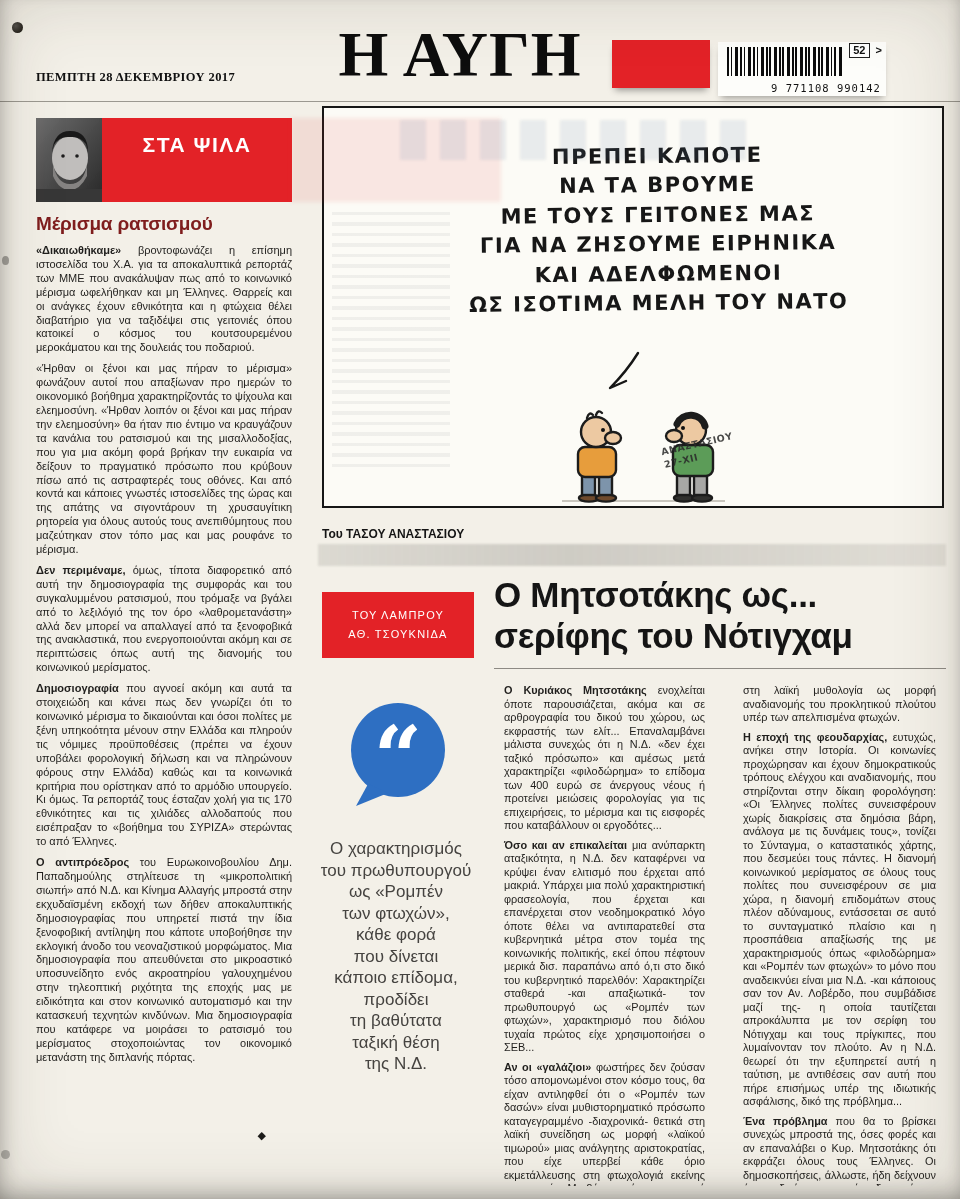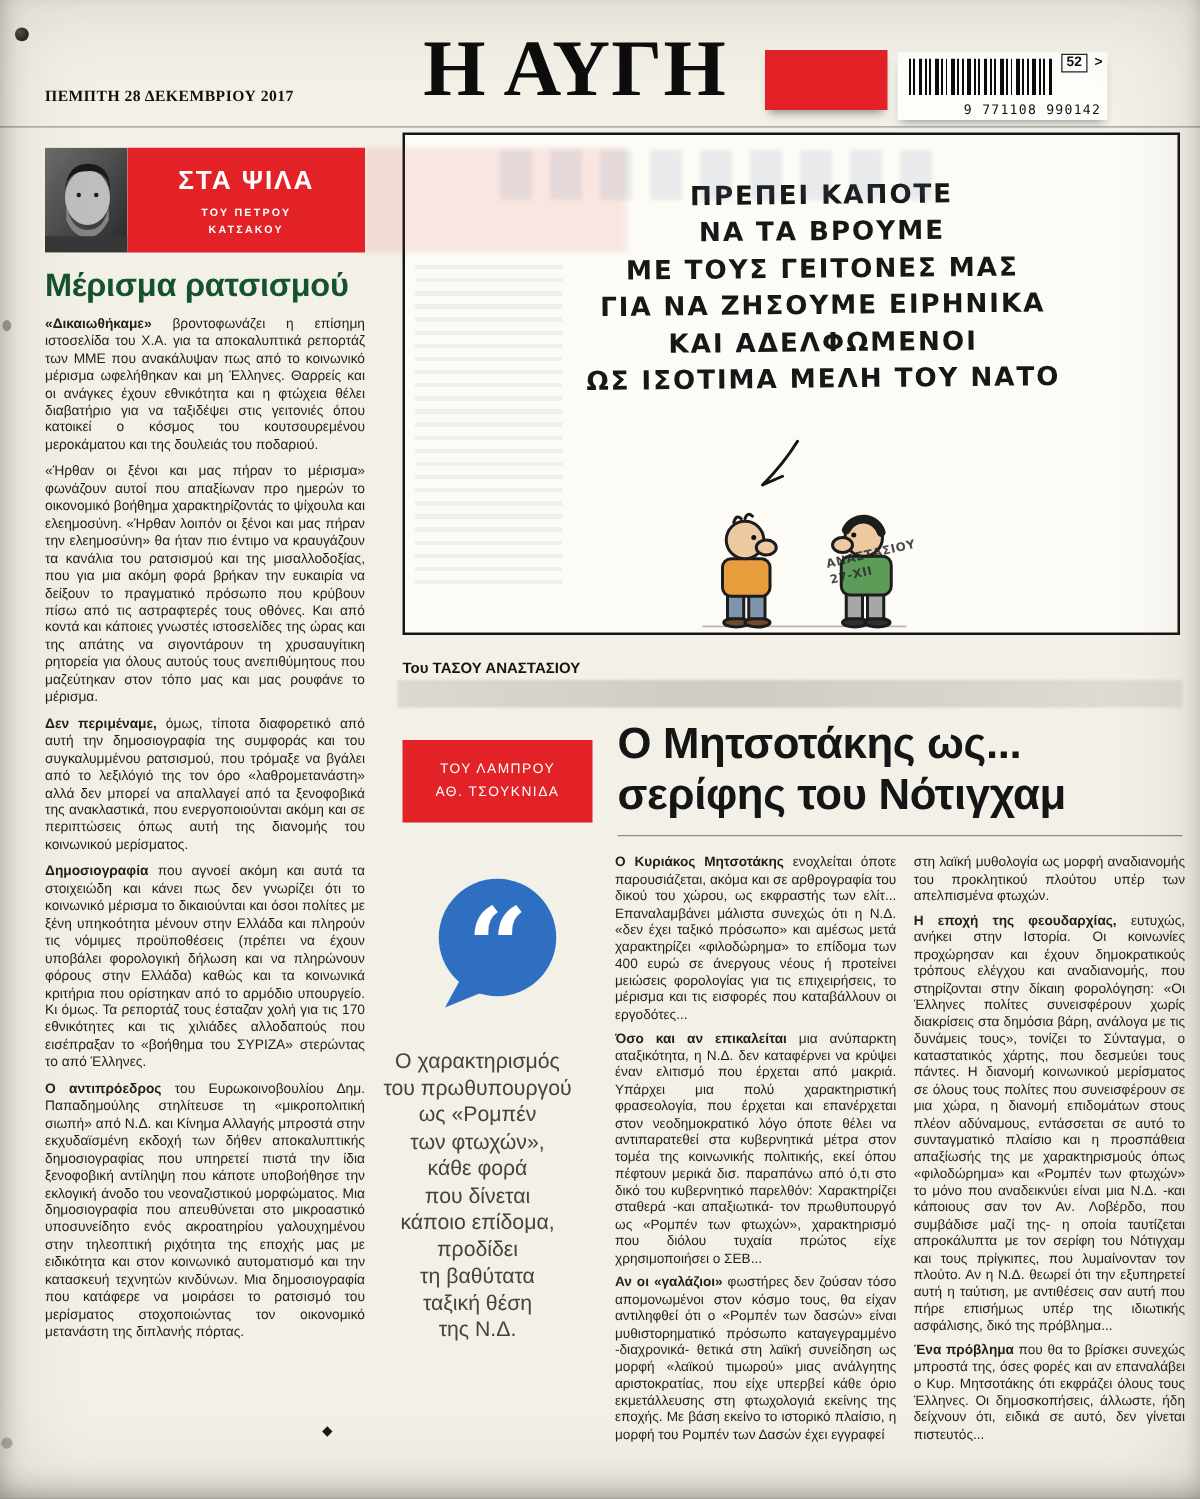--- a/index.html
+++ b/index.html
@@ -25,21 +25,21 @@
   .issue-num{border:1px solid #222;padding:0 3px 1px 3px;background:#fff;margin-top:39px;}
   .issue-arrow{margin-left:3px;}
   .header-rule{position:absolute;left:0;top:101px;width:960px;height:1px;background:#9b9890;}
   
   .leftcol{position:absolute;left:36px;top:118px;width:256px;height:1072px;overflow:hidden;}
   .head-row{position:relative;height:84px;}
   .photo{position:absolute;left:0;top:0;width:66px;height:84px;filter:grayscale(.9) contrast(1.05);}
   .kicker-box{position:absolute;left:66px;top:0;width:190px;height:84px;background:#e32227;color:#fff;text-align:center;}
   .kicker-title{margin-top:15px;font-weight:700;font-size:21px;letter-spacing:1.5px;}
   .kicker-byline{margin-top:7px;font-size:8.5px;font-weight:700;letter-spacing:1.8px;line-height:1.55;}
-  .col-title{font-size:26px;font-weight:700;margin:11px 0 9px;letter-spacing:-.2px;color:#14532d;}
+  .col-title{font-size:19px;font-weight:700;margin:11px 0 9px;letter-spacing:-.2px;color:#7f1d1d;}
   .newsbody{font-size:11px;line-height:13.9px;text-align:justify;height:888px;overflow:hidden;color:#201f1d;}
   .newsbody p{margin:0 0 7px;}
   b.lead{font-weight:700;}
   .endmark{text-align:right;padding-right:26px;font-size:11px;margin-top:-3px;}
   
   .cartoon-box{position:absolute;left:322px;top:106px;width:622px;height:402px;background:#fcfbf6;
         border:2px solid #161616;box-sizing:border-box;}
   .speech{position:absolute;left:90px;right:40px;top:34px;text-align:center;color:#171717;
         font-family:"DejaVu Sans",sans-serif;font-weight:700;font-size:21px;line-height:1.4;
         letter-spacing:1.5px;transform:rotate(-.6deg);}
@@ -51,25 +51,25 @@
   .gray-band{position:absolute;left:318px;top:544px;width:628px;height:22px;filter:blur(1px);
         background:linear-gradient(90deg,rgba(130,128,122,.20),rgba(130,128,122,.32) 40%,rgba(130,128,122,.16));}
   
   .byline-box{position:absolute;left:322px;top:592px;width:152px;height:66px;background:#e32227;color:#fff;
         text-align:center;font-weight:400;font-size:11px;letter-spacing:1.2px;line-height:1.75;
         padding-top:14px;box-sizing:border-box;}
   .art-title{position:absolute;left:494px;top:574px;width:456px;font-size:35px;font-weight:700;
         line-height:1.18;letter-spacing:-.3px;color:#151515;}
   .title-rule{position:absolute;left:494px;top:668px;width:452px;height:1px;background:#8d8a84;}
   .quote-icon{position:absolute;left:346px;top:700px;width:104px;height:112px;}
-  .pullquote{position:absolute;left:302px;top:838px;width:160px;text-align:center;
+  .pullquote{position:absolute;left:316px;top:838px;width:160px;text-align:center;
         font-size:17px;line-height:21.5px;color:#454340;}
   .artcol{position:absolute;top:684px;height:502px;overflow:hidden;font-size:10.9px;line-height:13.5px;
         text-align:justify;color:#201f1d;}
-  .artcol p{margin:0 0 6px;}
+  .artcol p{margin:0 12px 6px;}
   .c1{left:492px;width:225px;}
   .c2{left:731px;width:217px;}
   
   .ghost{position:absolute;pointer-events:none;}
   .g-red{left:291px;top:118px;width:210px;height:84px;background:rgba(229,50,50,.10);filter:blur(2px);}
   .g-head{left:400px;top:120px;width:360px;height:40px;filter:blur(1.5px);
         background:repeating-linear-gradient(90deg,rgba(90,120,160,.12) 0 26px,transparent 26px 40px);}
   .g-textcol{left:332px;top:212px;width:118px;height:258px;filter:blur(.5px);
         background:repeating-linear-gradient(180deg,rgba(110,115,125,.085) 0 3.5px,transparent 3.5px 10.5px);}
   .hole{position:absolute;border-radius:50%;pointer-events:none;z-index:60;}
@@ -109,24 +109,20 @@
           <ellipse cx="34" cy="40" rx="18" ry="22" fill="#cbb9a4"></ellipse>
           <path d="M16,34 Q18,13 34,13 Q52,13 52,34 L50,26 Q44,18 34,19 Q23,18 18,27 Z" fill="#1e1e1e"></path>
           <path d="M17,46 Q21,66 34,66 Q48,66 51,46 L51,58 Q44,72 34,72 Q23,72 17,58 Z" fill="#8d8274"></path>
           <circle cx="27" cy="38" r="1.8" fill="#222"></circle>
             <circle cx="41" cy="38" r="1.8" fill="#222"></circle>
           <rect y="71" width="66" height="13" fill="#3a3a3a"></rect>
         </svg>
       </div>
       <div class="kicker-box">
         <div class="kicker-title">ΣΤΑ ΨΙΛΑ</div>
-        <div class="kicker-byline">
-          <span>ΤΟΥ ΠΕΤΡΟΥ</span><br>
-          <span>ΚΑΤΣΑΚΟΥ</span>
-        </div>
       </div>
     </div>
     <h2 class="col-title">Μέρισμα ρατσισμού</h2>
     <div class="newsbody">
         <p><b class="lead">«Δικαιωθήκαμε» </b>βροντοφωνάζει η επίσημη ιστοσελίδα του Χ.Α. για τα αποκαλυπτικά ρεπορτάζ των ΜΜΕ που ανακάλυψαν πως από το κοινωνικό μέρισμα ωφελήθηκαν και μη Έλληνες. Θαρρείς και οι ανάγκες έχουν εθνικότητα και η φτώχεια θέλει διαβατήριο για να ταξιδέψει στις γειτονιές όπου κατοικεί ο κόσμος του κουτσουρεμένου μεροκάματου και της δουλειάς του ποδαριού.</p>
         <p>«Ήρθαν οι ξένοι και μας πήραν το μέρισμα» φωνάζουν αυτοί που απαξίωναν προ ημερών το οικονομικό βοήθημα χαρακτηρίζοντάς το ψίχουλα και ελεημοσύνη. «Ήρθαν λοιπόν οι ξένοι και μας πήραν την ελεημοσύνη» θα ήταν πιο έντιμο να κραυγάζουν τα κανάλια του ρατσισμού και της μισαλλοδοξίας, που για μια ακόμη φορά βρήκαν την ευκαιρία να δείξουν το πραγματικό πρόσωπο που κρύβουν πίσω από τις αστραφτερές τους οθόνες. Και από κοντά και κάποιες γνωστές ιστοσελίδες της ώρας και της απάτης να σιγοντάρουν τη χρυσαυγίτικη ρητορεία για όλους αυτούς τους ανεπιθύμητους που μαζεύτηκαν στον τόπο μας και μας ρουφάνε το μέρισμα.</p>
         <p><b class="lead">Δεν περιμέναμε, </b>όμως, τίποτα διαφορετικό από αυτή την δημοσιογραφία της συμφοράς και του συγκαλυμμένου ρατσισμού, που τρόμαξε να βγάλει από το λεξιλόγιό της τον όρο «λαθρομετανάστη» αλλά δεν μπορεί να απαλλαγεί από τα ξενοφοβικά της ανακλαστικά, που ενεργοποιούνται ακόμη και σε περιπτώσεις όπως αυτή της διανομής του κοινωνικού μερίσματος.</p>
         <p><b class="lead">Δημοσιογραφία </b>που αγνοεί ακόμη και αυτά τα στοιχειώδη και κάνει πως δεν γνωρίζει ότι το κοινωνικό μέρισμα το δικαιούνται και όσοι πολίτες με ξένη υπηκοότητα μένουν στην Ελλάδα και πληρούν τις νόμιμες προϋποθέσεις (πρέπει να έχουν υποβάλει φορολογική δήλωση και να πληρώνουν φόρους στην Ελλάδα) καθώς και τα κοινωνικά κριτήρια που ορίστηκαν από το αρμόδιο υπουργείο. Κι όμως. Τα ρεπορτάζ τους έσταζαν χολή για τις 170 εθνικότητες και τις χιλιάδες αλλοδαπούς που εισέπραξαν το «βοήθημα του ΣΥΡΙΖΑ» στερώντας το από Έλληνες.</p>
         <p><b class="lead">Ο αντιπρόεδρος </b>του Ευρωκοινοβουλίου Δημ. Παπαδημούλης στηλίτευσε τη «μικροπολιτική σιωπή» από Ν.Δ. και Κίνημα Αλλαγής μπροστά στην εκχυδαϊσμένη εκδοχή των δήθεν αποκαλυπτικής δημοσιογραφίας που υπηρετεί πιστά την ίδια ξενοφοβική αντίληψη που κάποτε υποβοήθησε την εκλογική άνοδο του νεοναζιστικού μορφώματος. Μια δημοσιογραφία που απευθύνεται στο μικροαστικό υποσυνείδητο ενός ακροατηρίου γαλουχημένου στην τηλεοπτική ριχότητα της εποχής μας με ειδικότητα και στον κοινωνικό αυτοματισμό και την κατασκευή τεχνητών κινδύνων. Μια δημοσιογραφία που κατάφερε να μοιράσει το ρατσισμό του μερίσματος στοχοποιώντας τον οικονομικό μετανάστη της διπλανής πόρτας.</p>
       </div>

